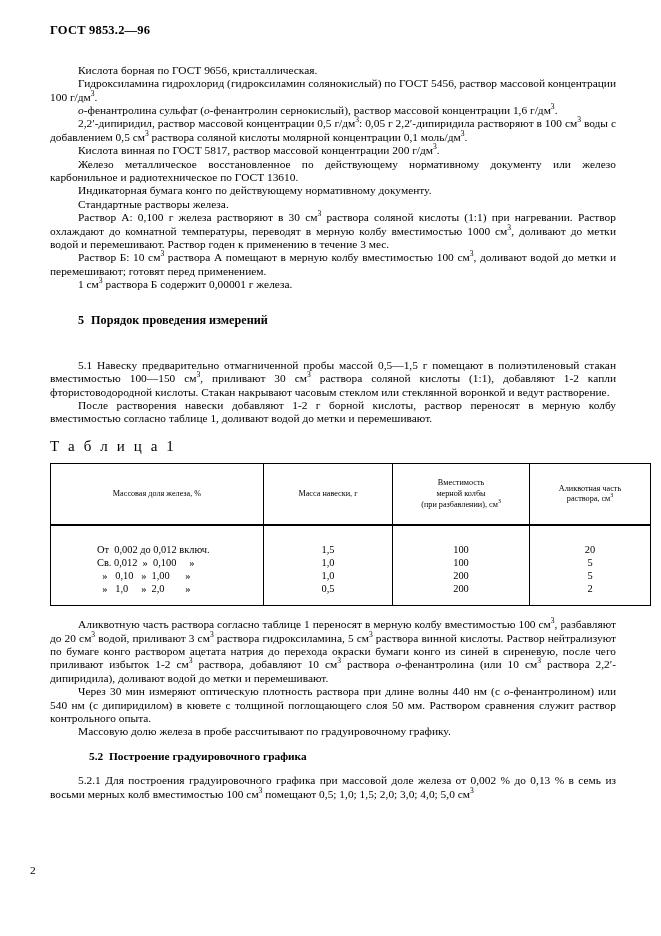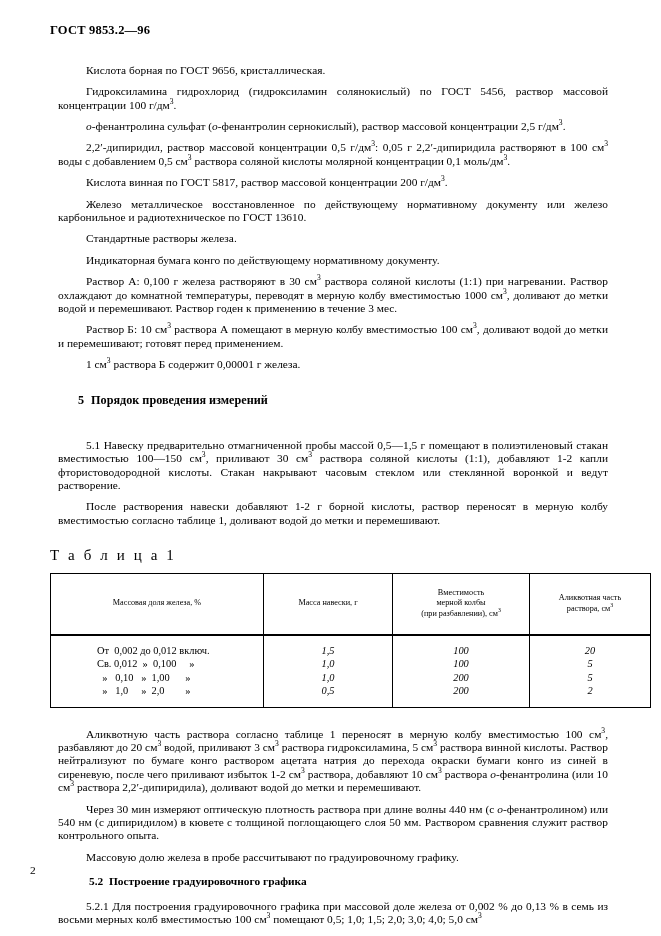--- a/index.html
+++ b/index.html
@@ -25,21 +25,21 @@
   }
   .doc-header {
     font-family: "Liberation Serif", "DejaVu Serif", serif;
     font-weight: bold;
     font-size: 12.5px;
     letter-spacing: 0.2px;
     margin: 0 0 26px 0;
     line-height: 1.1;
   }
   p.body-par {
-    margin: 8px;
+    margin: 0;
     font-size: 11.4px;
     line-height: 13.4px;
     text-align: justify;
     text-indent: 28px;
     hyphens: manual;
   }
   .sup {
     font-size: 7.6px;
     vertical-align: super;
     line-height: 0;
@@ -86,30 +86,29 @@
     line-height: 10.6px;
     text-align: center;
     height: 56px;
     padding: 2px 4px;
   }
   table.data-table thead th .sup { font-size: 5.8px; }
   table.data-table tbody td {
     font-size: 10.4px;
     line-height: 13.2px;
     height: 62px;
-    padding: 4px 6px 5px 6px;
+    padding: 12px 6px 5px 6px;
     border-top-width: 2px;
   }
   table.data-table tbody td.col-range {
     text-align: left;
     padding-left: 46px;
   }
   table.data-table tbody td.col-num {
     text-align: center;
-    font-style: italic;
   }
   .rowline { white-space: pre; font-size: 10.4px; line-height: 13.2px; }
   .num-line { line-height: 13.2px; }
   .page-number {
     position: absolute;
     left: 30px;
     bottom: 60px;
     font-size: 11.4px;
     line-height: 1;
   }
@@ -120,33 +119,33 @@
 <div class="page">
 
   <div class="content">
 
     <div class="doc-header">ГОСТ 9853.2—96</div>
 
     <p class="body-par"><span>Кислота борная по ГОСТ 9656, кристаллическая.</span></p>
 
     <p class="body-par"><span>Гидроксиламина гидрохлорид (гидроксиламин солянокислый) по ГОСТ 5456, раствор массовой концентрации 100 г/дм</span><span class="sup">3</span><span>.</span></p>
 
-    <p class="body-par"><span class="ital">о</span><span>-фенантролина сульфат (</span><span class="ital">о</span><span>-фенантролин сернокислый), раствор массовой концентрации 2,5 г/дм</span><span class="sup">3</span><span>.</span></p>
+    <p class="body-par"><span class="ital">о</span><span>-фенантролина сульфат (</span><span class="ital">о</span><span>-фенантролин сернокислый), раствор массовой концентрации 1,6 г/дм</span><span class="sup">3</span><span>.</span></p>
 
     <p class="body-par"><span>2,2′-дипиридил, раствор массовой концентрации 0,5 г/дм</span><span class="sup">3</span><span>: 0,05 г 2,2′-дипиридила растворяют в 100 см</span><span class="sup">3</span><span> воды с добавлением 0,5 см</span><span class="sup">3</span><span> раствора соляной кислоты молярной концентрации 0,1 моль/дм</span><span class="sup">3</span><span>.</span></p>
 
 
     <p class="body-par"><span>Кислота винная по ГОСТ 5817, раствор массовой концентрации 200 г/дм</span><span class="sup">3</span><span>.</span></p>
 
 
     <p class="body-par"><span>Железо металлическое восстановленное по действующему нормативному документу или железо карбонильное и радиотехническое по ГОСТ 13610.</span></p>
 
+    <p class="body-par"><span>Индикаторная бумага конго по действующему нормативному документу.</span></p>
+
     <p class="body-par"><span>Стандартные растворы железа.</span></p>
-
-    <p class="body-par"><span>Индикаторная бумага конго по действующему нормативному документу.</span></p>
 
     <p class="body-par"><span>Раствор А: 0,100 г железа растворяют в 30 см</span><span class="sup">3</span><span> раствора соляной кислоты (1:1) при нагревании. Раствор охлаждают до комнатной температуры, переводят в мерную колбу вместимостью 1000 см</span><span class="sup">3</span><span>, доливают до метки водой и перемешивают. Раствор годен к применению в течение 3 мес.</span></p>
 
 
     <p class="body-par"><span>Раствор Б: 10 см</span><span class="sup">3</span><span> раствора А помещают в мерную колбу вместимостью 100 см</span><span class="sup">3</span><span>, доливают водой до метки и перемешивают; готовят перед применением.</span></p>
 
     <p class="body-par"><span>1 см</span><span class="sup">3</span><span> раствора Б содержит 0,00001 г железа.</span></p>
 
     <div class="sec-head"><span class="num">5</span><span>Порядок проведения измерений</span></div>
 

